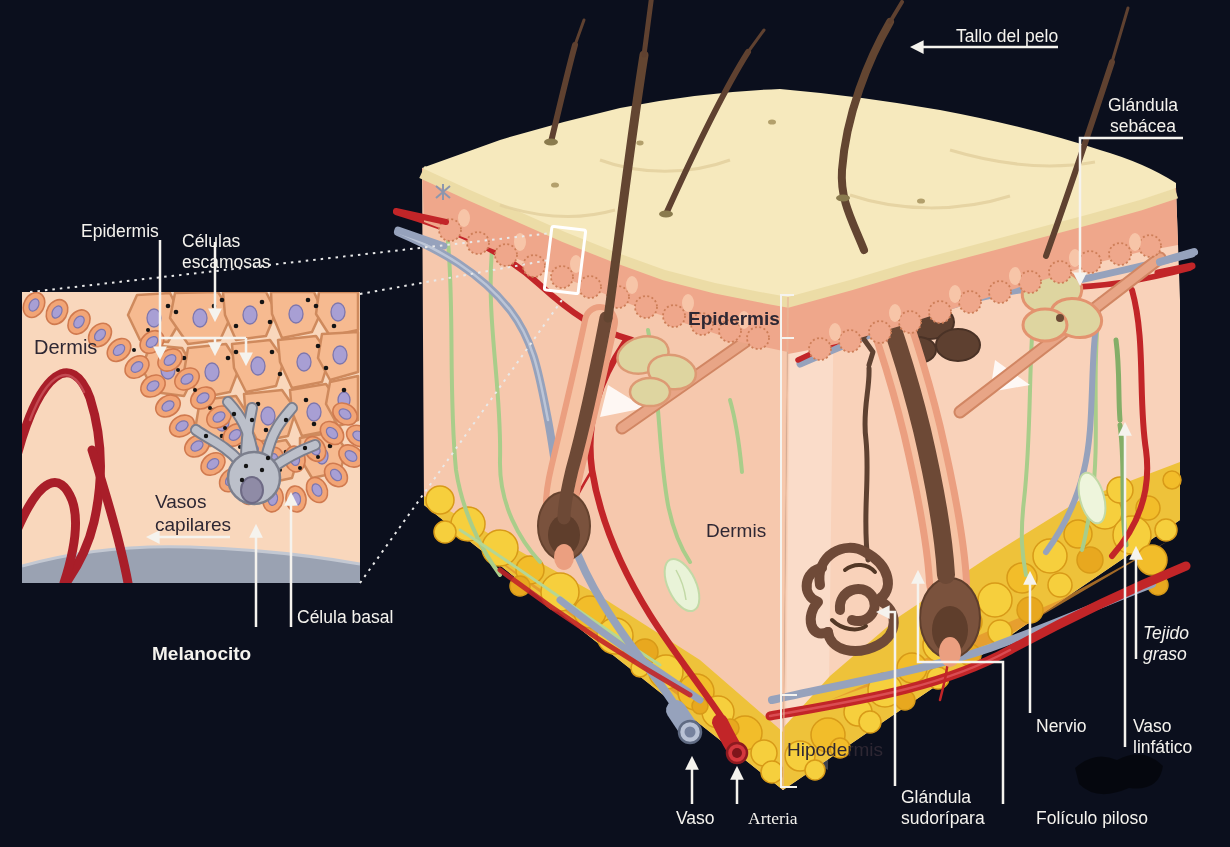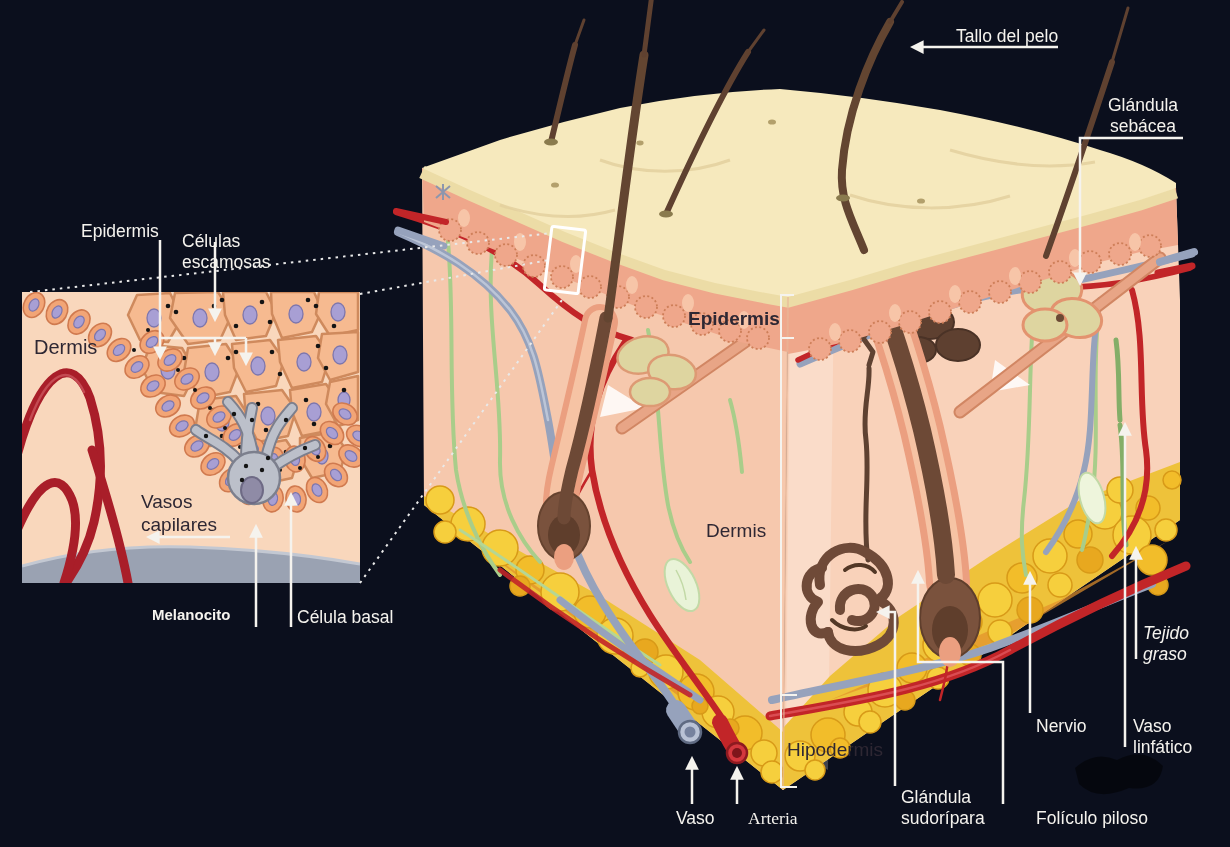--- a/index.html
+++ b/index.html
@@ -1,21 +1,21 @@
 <!DOCTYPE html>
 <html><head>
 <meta charset="utf-8">
 <style>
   html,body{margin:0;padding:0;background:#0b0f1d;}
   #stage{position:relative;width:1230px;height:847px;background:#0b0f1d;overflow:hidden;
          font-family:"Liberation Sans","DejaVu Sans",sans-serif;}
   #art{position:absolute;left:0;top:0;}
   .lbl{position:absolute;color:#f5f3ee;font-size:17.5px;line-height:1.22;white-space:pre-line;}
   .lbl-dark{position:absolute;color:#2e2733;font-size:19px;line-height:1.2;white-space:pre-line;}
-  .bold{font-weight:bold;font-size:15px;}
+  .bold{font-weight:bold;font-size:19px;margin-top:36px;}
   .ctr{text-align:center;}
   .big{font-size:20px;}
 </style>
 </head>
 <body>
 
 <div id="stage">
 
 <svg id="art" width="1230" height="847" viewBox="0 0 1230 847">
   <defs>
@@ -536,18 +536,18 @@
 <div class="lbl" style="left:1036px;top:716px;">Nervio</div>
 <div class="lbl" style="left:1143px;top:623px;font-style:italic;">Tejido
 graso</div>
 <div class="lbl" style="left:1133px;top:716px;">Vaso
 linfático</div>
 
 <div class="lbl" style="left:81px;top:221px;">Epidermis</div>
 <div class="lbl" style="left:182px;top:195px;margin-top:36px;">Células
 escamosas</div>
 <div class="lbl-dark big" style="left:34px;top:335px;">Dermis</div>
-<div class="lbl-dark" style="left:141px;top:491px;">Vasos
+<div class="lbl-dark" style="left:155px;top:491px;">Vasos
 capilares</div>
 <div class="lbl bold" style="left:152px;top:606px;">Melanocito</div>
 <div class="lbl" style="left:297px;top:607px;">Célula basal</div>
 
 </div>
 
 </body></html>

